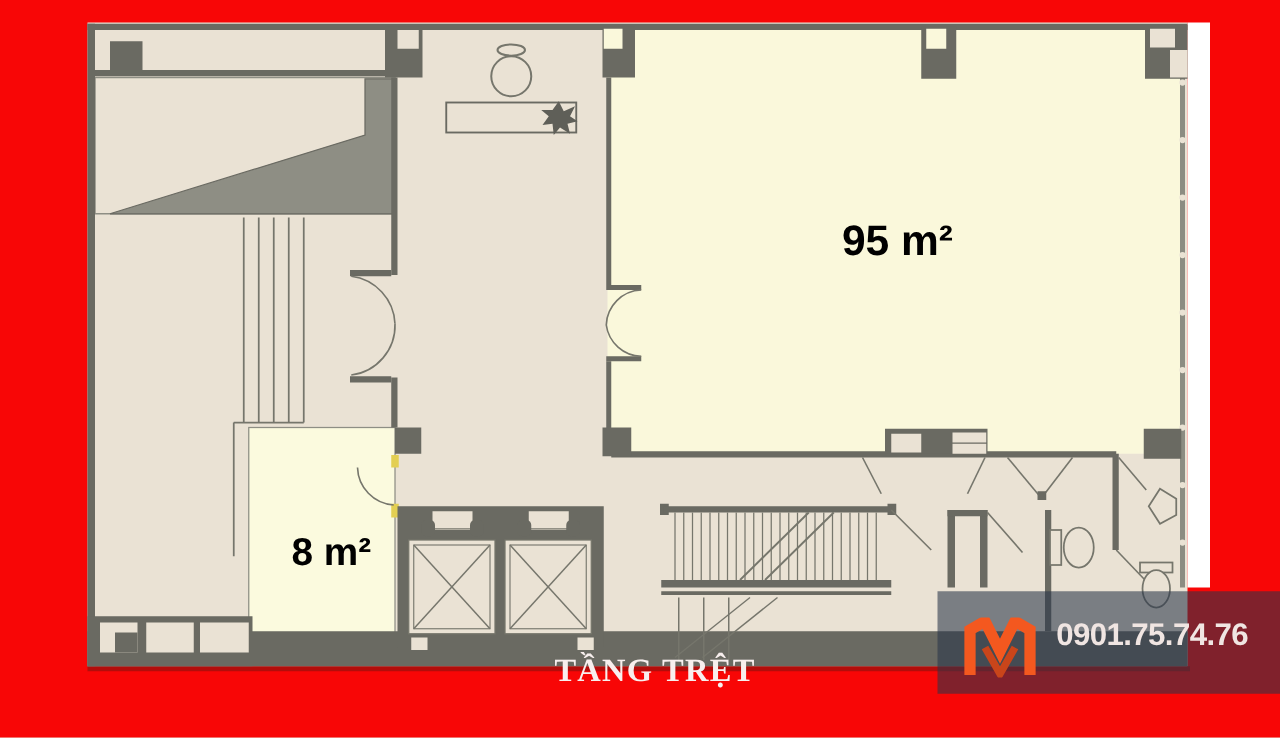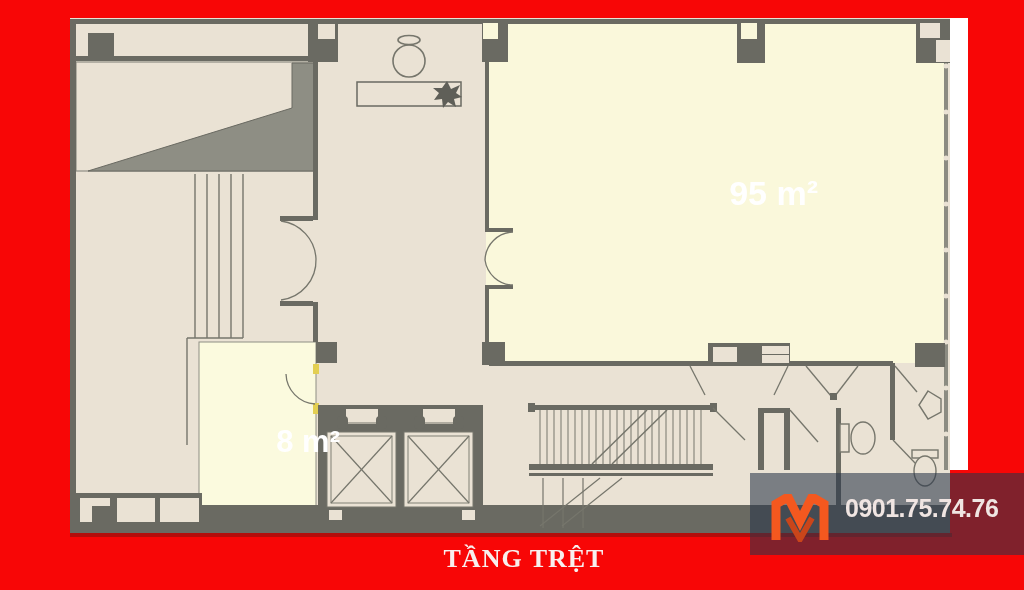--- a/index.html
+++ b/index.html
@@ -3,28 +3,28 @@
 <meta charset="utf-8">
 <style>
   html,body{margin:0;padding:0;}
   body{
     width:1024px;height:590px;position:relative;overflow:hidden;
     background:#f80606;
     font-family:"Liberation Sans", sans-serif;
   }
   #plan-svg{position:absolute;left:0;top:0;}
   .room-label{
-    position:absolute;color:#ffffff;font-weight:bold;
-    text-align:right;letter-spacing:0px;line-height:1;
+    position:absolute;color:#000000;font-weight:bold;
+    text-align:center;letter-spacing:0px;line-height:1;
     font-family:"Liberation Sans", sans-serif;
   }
   #label-95{left:618px;top:176px;width:200px;font-size:34px;}
   #label-13{left:190px;top:426px;width:150px;font-size:31px;}
   #floor-title{
-    position:absolute;left:374px;top:544px;width:300px;text-align:center;
+    position:absolute;left:374px;top:522px;width:300px;text-align:center;
     color:#f8efee;font-weight:bold;font-size:26px;letter-spacing:1px;
     font-family:"Liberation Serif", serif;
   }
   #watermark-band{
     position:absolute;left:750px;top:473px;width:314px;height:82px;
     background:rgba(42,53,73,0.58);
   }
   #wm-logo{position:absolute;left:21px;top:21px;}
   #wm-phone{
     position:absolute;left:95px;top:23px;width:175px;

